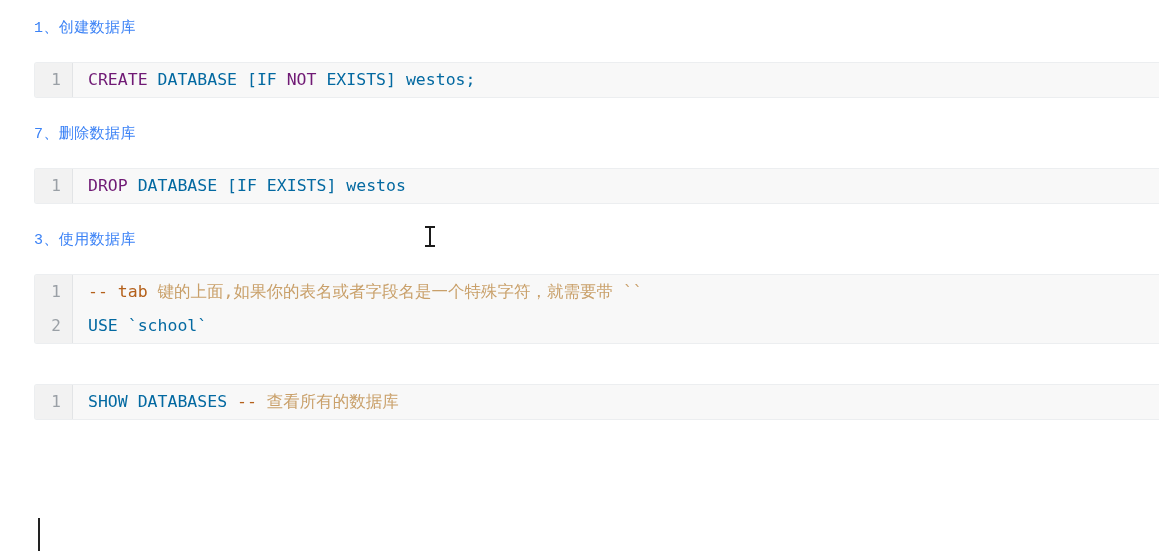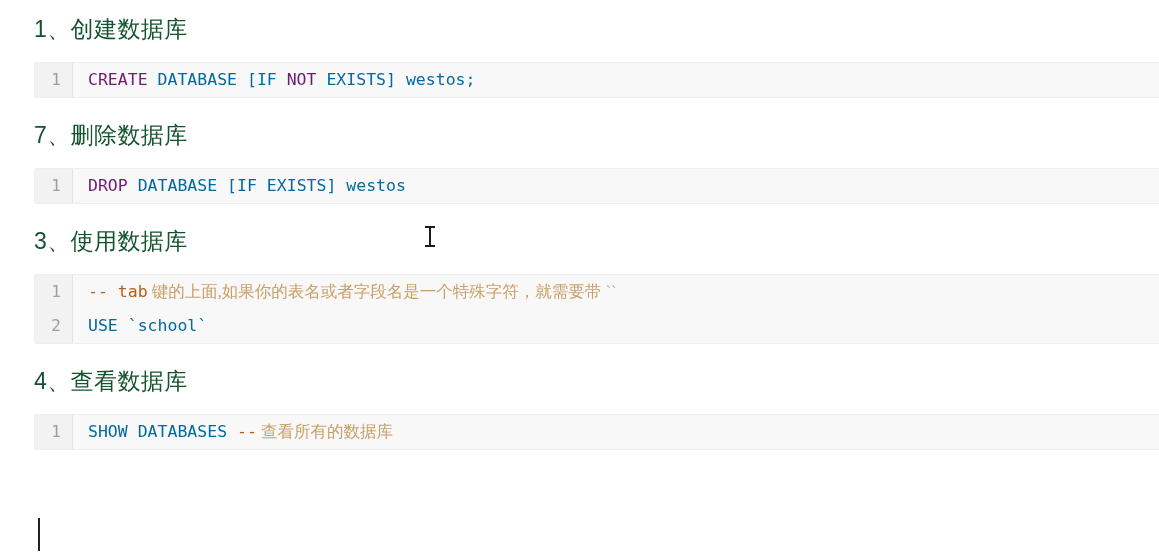--- a/index.html
+++ b/index.html
@@ -17,24 +17,24 @@
 
   .page {
     position: relative;
     width: 1159px;
     height: 557px;
     padding-top: 14px;
     box-sizing: border-box;
   }
 
   .heading {
-    font-family: Liberation Sans, sans-serif;
-    font-size: 23px;
+    font-family: Liberation Mono, monospace;
+    font-size: 15px;
     line-height: 30px;
-    color: #14532d;
+    color: #3b82f6;
     margin: 0 0 0 34px;
     font-weight: 400;
     letter-spacing: 0.4px;
     white-space: pre;
   }
 
   .codeblock {
     margin: 18px 0 0 34px;
     background: #f8f8f8;
     border: 1px solid #eceef0;
@@ -73,21 +73,21 @@
     color: #333333;
     white-space: pre;
     flex: 1;
     overflow: hidden;
   }
 
   
   .kw       { color: #701a75; }
   .plain    { color: #0369a1; }
   .cmt-mark { color: #b4601a; font-weight: normal; }
-  .cmt-cn   { color: #c9a06a; font-family: Liberation Serif, serif; }
+  .cmt-cn   { color: #c9a06a; }
 
   .heading-spacer { height: 22px; }
 
   
   .text-caret {
     position: absolute;
     left: 38px;
     top: 518px;
     width: 2px;
     height: 33px;
@@ -136,21 +136,20 @@
       <div class="codeblock">
         <div class="code-line"><div class="gutter">1</div><div class="code-content"><span class="kw">DROP</span><span class="plain"> DATABASE [IF EXISTS] westos</span></div></div>
       </div>
       <div class="heading-spacer"></div>
       <div class="heading">3、使用数据库</div>
       <div class="codeblock">
         <div class="code-line"><div class="gutter">1</div><div class="code-content"><span class="cmt-mark">-- tab</span><span class="cmt-cn"> 键的上面,如果你的表名或者字段名是一个特殊字符，就需要带 ``</span></div></div>
         <div class="code-line"><div class="gutter">2</div><div class="code-content"><span class="plain">USE `school`</span></div></div>
       </div>
       <div class="heading-spacer"></div>
-      <div class="heading">4、查看数据库</div>
       <div class="codeblock">
         <div class="code-line"><div class="gutter">1</div><div class="code-content"><span class="plain">SHOW DATABASES </span><span class="cmt-mark">--</span><span class="cmt-cn"> 查看所有的数据库</span></div></div>
       </div>
     </div>
 
   <div class="text-caret"></div>
 
   <div class="mouse-ibeam">
     <div class="cap-top"></div>
     <div class="stem"></div>

